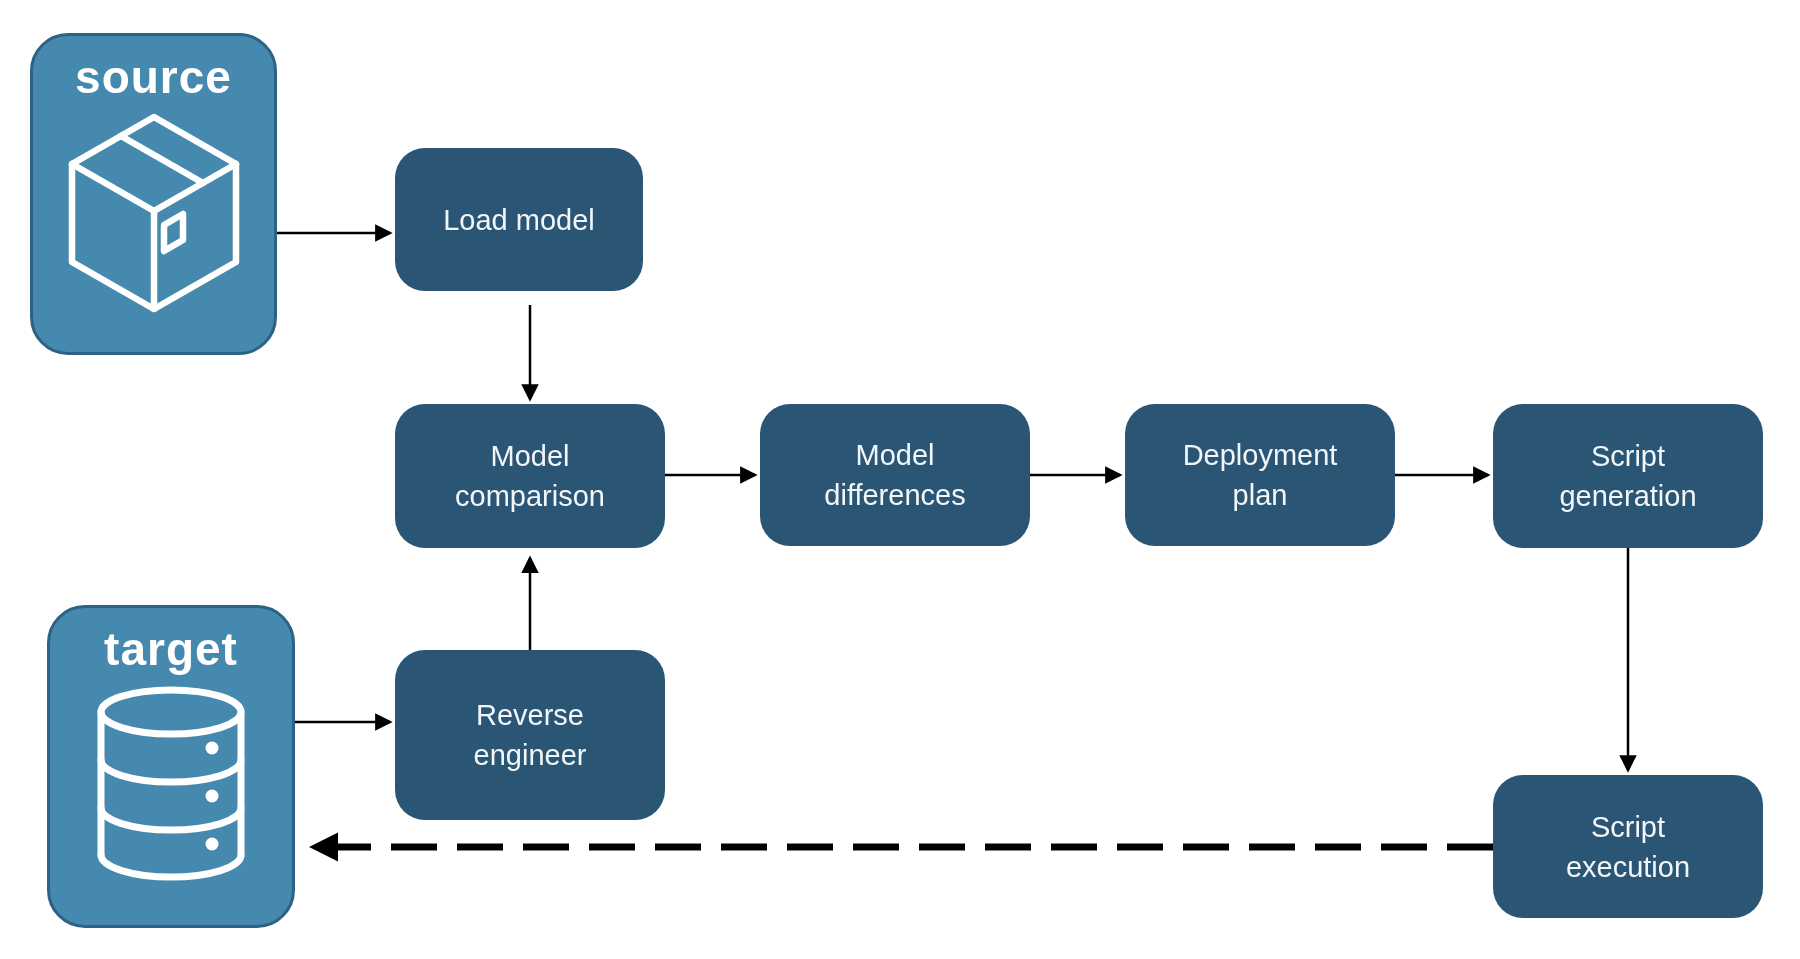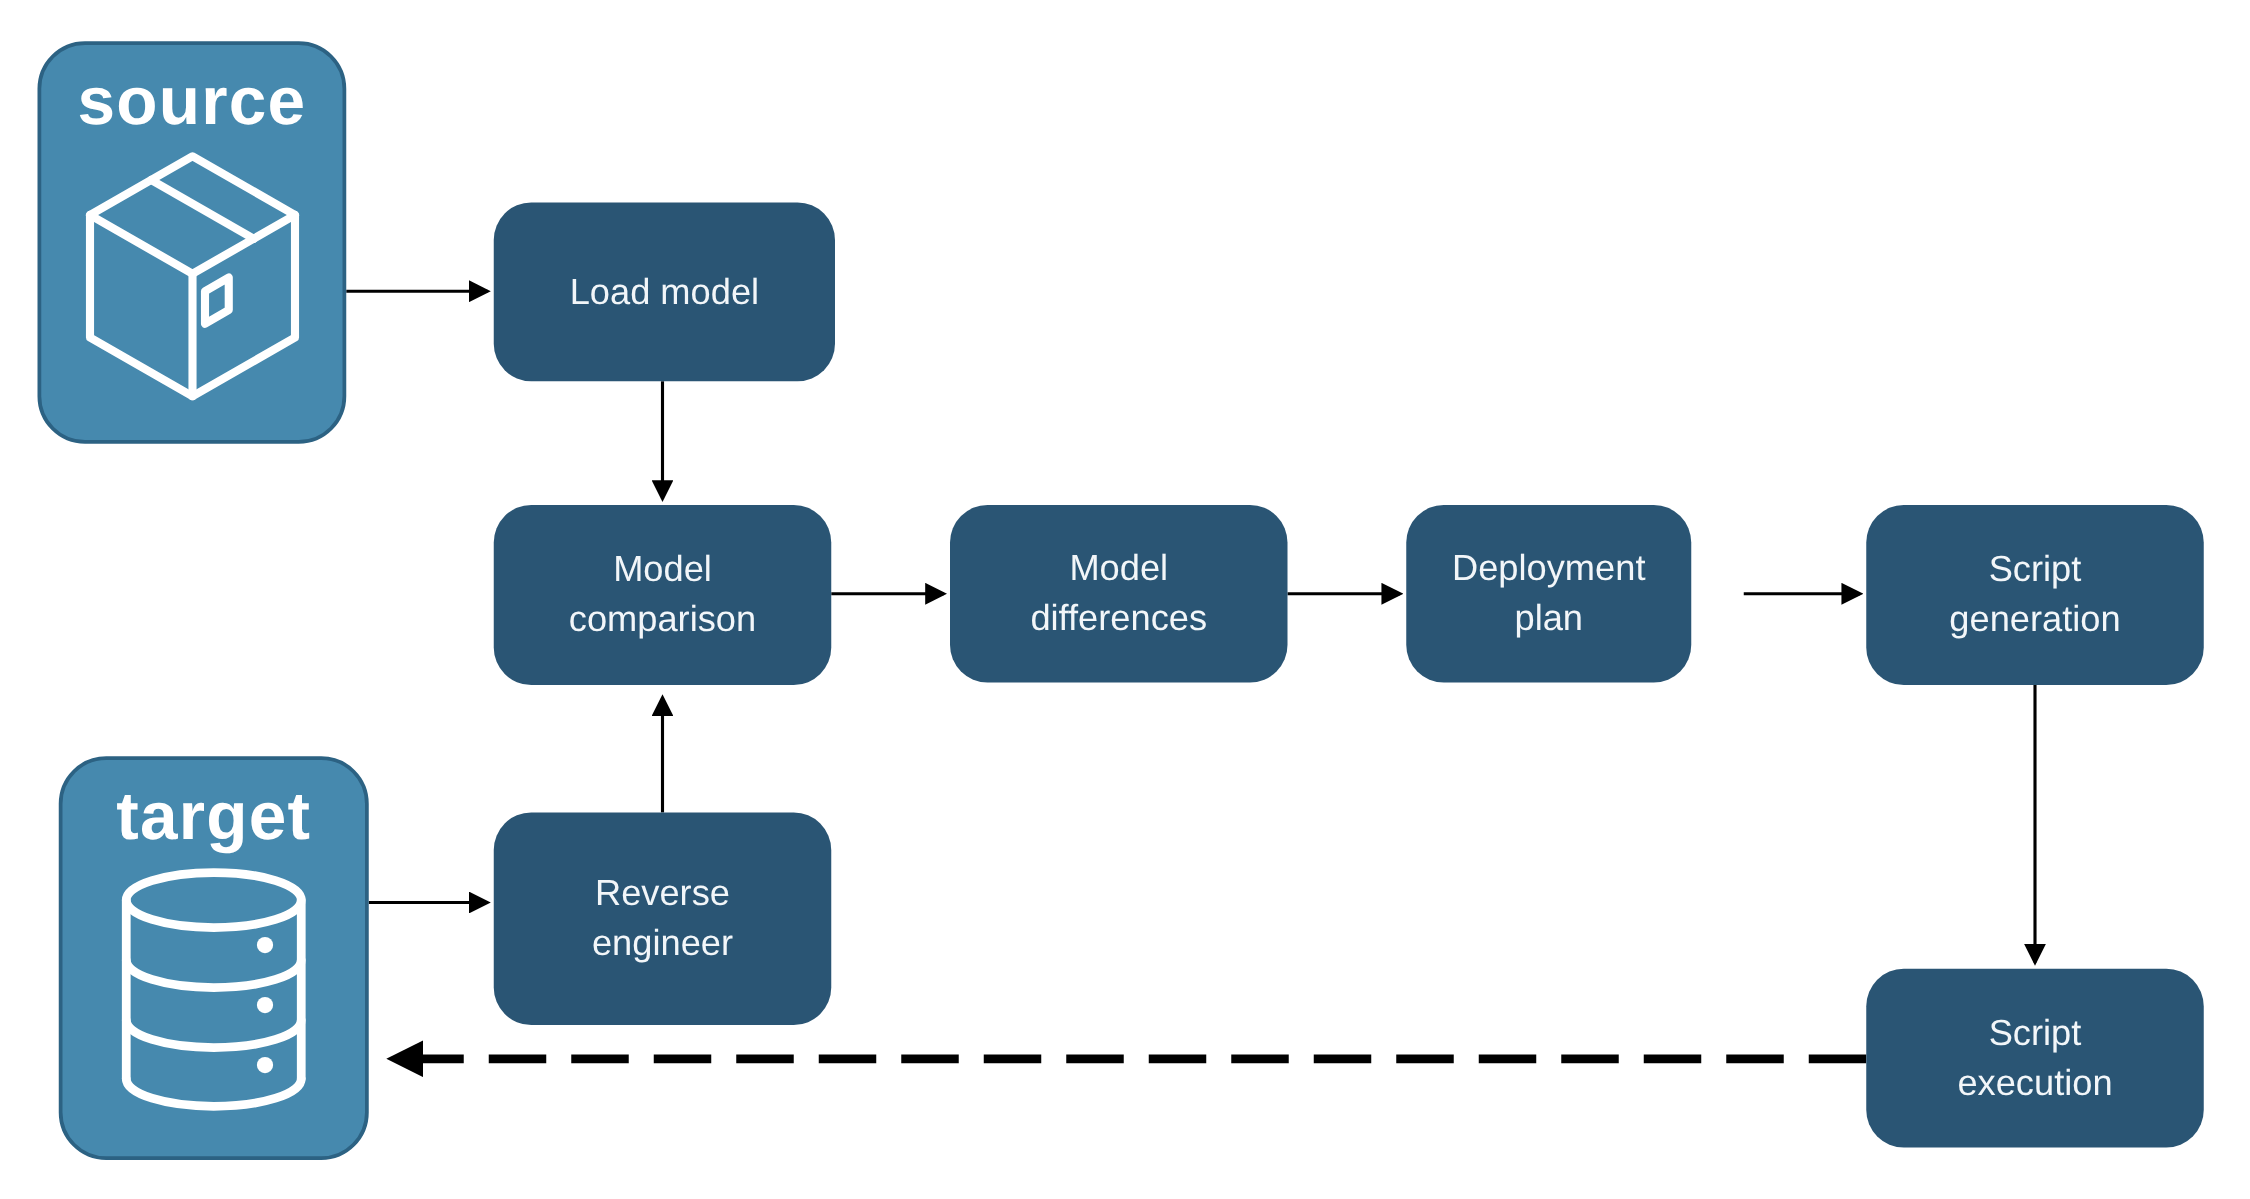--- a/index.html
+++ b/index.html
@@ -15,21 +15,21 @@
     position:absolute;
     background:#4689ae;
     border:3px solid #2c6283;
     border-radius:38px;
     box-sizing:border-box;
     display:flex;flex-direction:column;align-items:center;
   }
   .entity-label{
     color:#ffffff;
     font-weight:bold;
-    font-size:54px;
+    font-size:46px;
     letter-spacing:1px;
     margin-top:16px;
     line-height:1.1;
   }
   .entity-icon{margin-top:10px;}
   .step{
     position:absolute;
     background:#2a5574;
     border-radius:30px;
     box-sizing:border-box;
@@ -91,35 +91,35 @@
         <path d="M5,170 A70,22 0 0 0 145,170"></path>
         <path d="M5,75 A70,22 0 0 0 145,75"></path>
         <path d="M5,123 A70,22 0 0 0 145,123"></path>
         <circle cx="116" cy="63" r="6.5" fill="#ffffff" stroke="none"></circle>
         <circle cx="116" cy="111" r="6.5" fill="#ffffff" stroke="none"></circle>
         <circle cx="116" cy="159" r="6.5" fill="#ffffff" stroke="none"></circle>
       </svg>
     </div>
   </div>
 
-  <div class="step" style="left:395px;top:162px;width:273px;height:143px;">
+  <div class="step" style="left:395px;top:148px;width:248px;height:143px;">
     <span class="step-label">Load model</span>
   </div>
 
   <div class="step" style="left:395px;top:404px;width:270px;height:144px;">
     <span class="step-label">Model
 comparison</span>
   </div>
 
   <div class="step" style="left:760px;top:404px;width:270px;height:142px;">
     <span class="step-label">Model
 differences</span>
   </div>
 
-  <div class="step" style="left:1125px;top:404px;width:228px;height:142px;">
+  <div class="step" style="left:1125px;top:404px;width:270px;height:142px;">
     <span class="step-label">Deployment
 plan</span>
   </div>
 
   <div class="step" style="left:1493px;top:404px;width:270px;height:144px;">
     <span class="step-label">Script
 generation</span>
   </div>
 
   <div class="step" style="left:395px;top:650px;width:270px;height:170px;">

